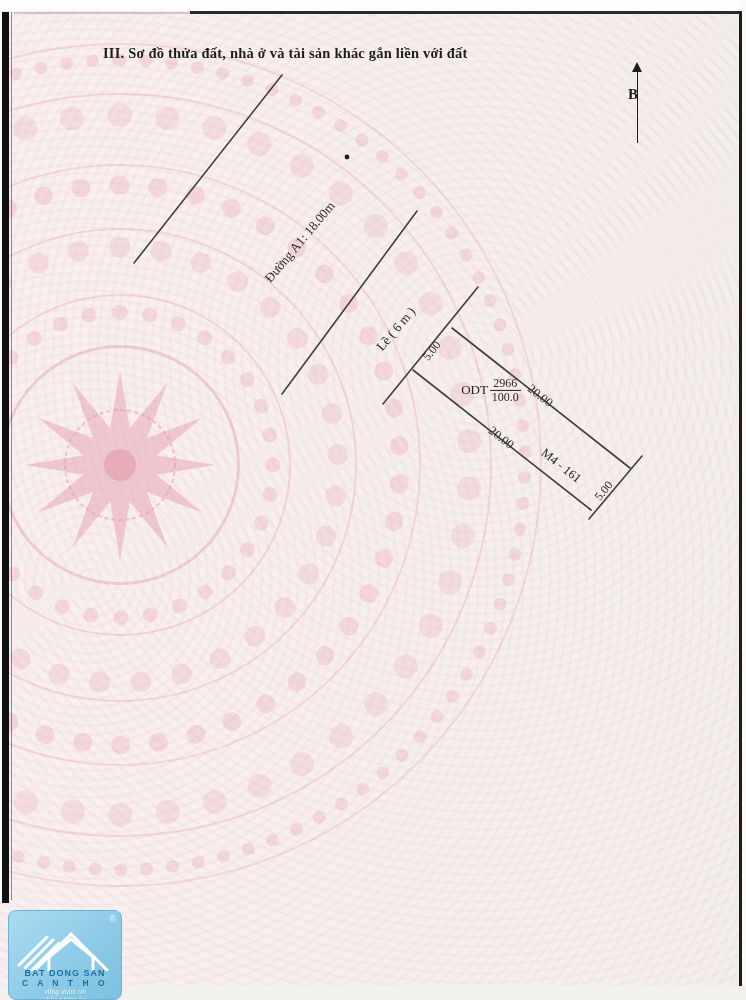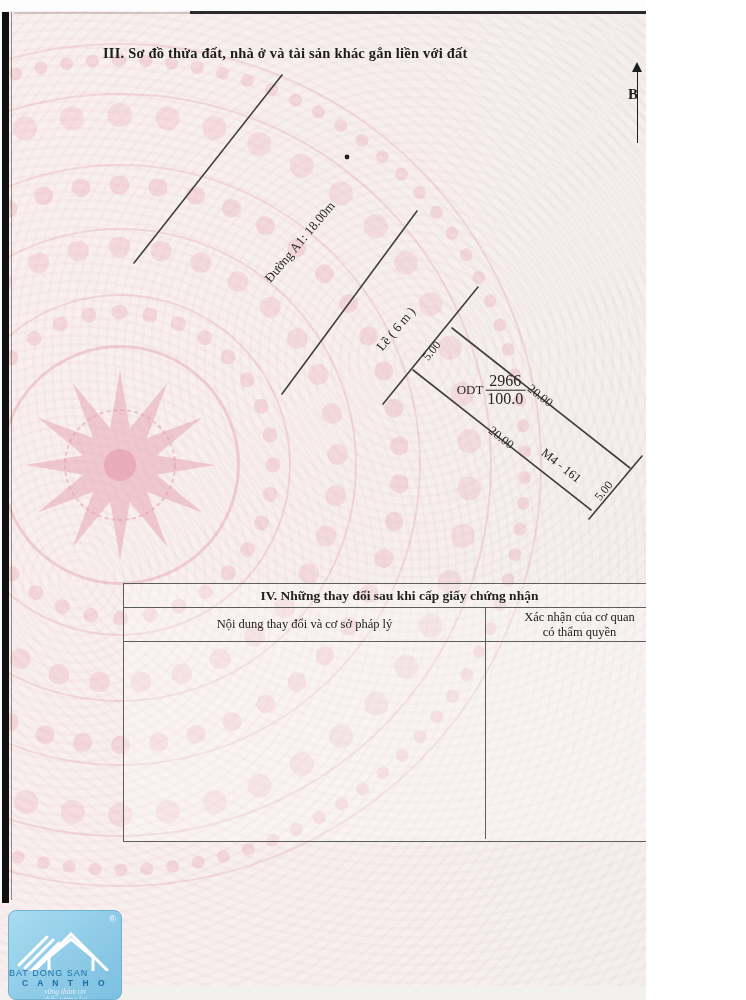--- a/index.html
+++ b/index.html
@@ -1,17 +1,17 @@
 <!DOCTYPE html>
 <html><head>
 <meta charset="utf-8">
 <style>
   html,body{margin:0;padding:0;background:#ffffff;}
   .sheet{
-    position:relative;width:646px;height:1000px;overflow:hidden;
+    position:relative;width:746px;height:1000px;overflow:hidden;
     background:linear-gradient(90deg,#f9efef 0%,#f7efee 55%,#f3efec 100%);
     font-family:"Liberation Serif","DejaVu Serif",serif;color:#232323;
   }
   .sheet::before{
     content:"";position:absolute;inset:0;pointer-events:none;
     background:
       repeating-radial-gradient(circle at 64% 36%, rgba(205,198,192,0.10) 0 3px, rgba(255,255,255,0) 3px 9px),
       repeating-radial-gradient(circle at 12% 58%, rgba(236,182,192,0.10) 0 3px, rgba(255,255,255,0) 3px 9px);
   }
   
@@ -49,37 +49,37 @@
   .diag{position:absolute;left:0;top:0;}
   .lbl{position:absolute;white-space:nowrap;color:#262626;transform-origin:center;}
   .lbl-road {left:300px;top:242px;font-size:13px;transform:translate(-50%,-50%) rotate(-50deg);}
   .lbl-le   {left:396px;top:329px;font-size:13px;transform:translate(-50%,-50%) rotate(-50deg);}
   .lbl-d1   {left:432px;top:351px;font-size:12px;transform:translate(-50%,-50%) rotate(-50deg);}
   .lbl-d2   {left:540px;top:396px;font-size:12.5px;transform:translate(-50%,-50%) rotate(38.5deg);}
   .lbl-d3   {left:501px;top:438px;font-size:12.5px;transform:translate(-50%,-50%) rotate(38.5deg);}
   .lbl-m4   {left:561px;top:466px;font-size:12.5px;transform:translate(-50%,-50%) rotate(38.5deg);}
   .lbl-d4   {left:604px;top:491px;font-size:12px;transform:translate(-50%,-50%) rotate(-50deg);}
   .lbl-odt  {left:491px;top:390px;font-size:13px;transform:translate(-50%,-50%);display:inline-flex;align-items:center;}
-  .frac{display:inline-flex;flex-direction:column;line-height:1.05;text-align:center;font-size:16px;margin-left:2px;}
+  .frac{display:inline-flex;flex-direction:column;line-height:1.05;text-align:center;font-size:12px;margin-left:2px;}
   .frac .num{border-bottom:1.2px solid #232323;padding:0 2px;}
   .frac .den{padding:0 2px;}
   
   .tbl{position:absolute;left:123px;top:583px;width:553px;height:259px;border:1.8px solid #5d5d5d;box-sizing:border-box;background:rgba(255,255,255,0.25);}
   .tbl-title{height:24px;border-bottom:1.6px solid #5d5d5d;display:flex;align-items:center;justify-content:center;font-weight:bold;font-size:13.5px;box-sizing:border-box;}
   .tbl-head{display:flex;height:34px;border-bottom:1.6px solid #5d5d5d;box-sizing:border-box;}
   .tbl-body{display:flex;height:197px;box-sizing:border-box;}
   .c1{width:362px;box-sizing:border-box;border-right:1.6px solid #5d5d5d;display:flex;align-items:center;justify-content:center;text-align:center;font-size:12.5px;}
   .c2{width:187px;box-sizing:border-box;display:flex;flex-direction:column;align-items:center;justify-content:center;text-align:center;font-size:12.5px;line-height:1.15;}
   
   .logo{position:absolute;left:8px;top:910px;width:112px;height:88px;border-radius:8px;
     background:linear-gradient(140deg,#a9dcf1 0%,#8ecbe7 55%,#7cc0e0 100%);
     border:1px solid #6fb2d4;overflow:hidden;}
   .logo .reg{position:absolute;right:5px;top:3px;font-size:9px;color:#f2fbff;font-family:"Liberation Sans",sans-serif;}
   .logo svg{position:absolute;left:0;top:4px;}
-  .logo .t1{position:absolute;left:0;top:57px;width:100%;font-family:"Liberation Sans",sans-serif;font-weight:normal;font-size:9px;letter-spacing:1px;color:#1c6fa6;}
+  .logo .t1{position:absolute;left:0;top:57px;width:100%;text-align:center;font-family:"Liberation Sans",sans-serif;font-weight:bold;font-size:9px;letter-spacing:1px;color:#1c6fa6;}
   .logo .t2{position:absolute;left:0;top:66.5px;width:100%;text-align:center;font-family:"Liberation Sans",sans-serif;font-weight:bold;font-size:8.5px;letter-spacing:3.5px;color:#1c6fa6;}
   .logo .s1{position:absolute;left:0;top:76px;width:100%;text-align:center;font-style:italic;font-size:7.5px;color:#eef9ff;text-shadow:0 0 1px rgba(28,111,166,0.35);}
   .logo .s2{position:absolute;left:0;top:84px;width:100%;text-align:center;font-style:italic;font-size:7.5px;color:#eef9ff;text-shadow:0 0 1px rgba(28,111,166,0.35);}
 </style>
 </head>
 <body>
 
 <div class="sheet">
 
   <div class="wm">
@@ -137,34 +137,20 @@
   <div class="lbl lbl-m4">M4 - 161</div>
   <div class="lbl lbl-d4">5.00</div>
   <div class="lbl lbl-odt">
     <span>ODT</span>
       <span class="frac">
         <span class="num">2966</span>
         <span class="den">100.0</span>
       </span>
   </div>
 
-  <div class="tbl">
-    <div class="tbl-title">IV. Những thay đổi sau khi cấp giấy chứng nhận</div>
-    <div class="tbl-head">
-      <div class="c1">Nội dung thay đổi và cơ sở pháp lý</div>
-      <div class="c2">
-        <span>Xác nhận của cơ quan</span>
-        <span>có thẩm quyền</span>
-      </div>
-    </div>
-    <div class="tbl-body">
-      <div class="c1"></div>
-      <div class="c2"></div>
-    </div>
-  </div>
 
   <div class="logo">
     <svg width="112" height="56" viewBox="0 0 112 56">
       <g stroke="#ffffff" stroke-width="3" fill="none" stroke-linecap="round">
         <path d="M10,50 L38,22"></path>
         <path d="M16,53 L44,25"></path>
         <path d="M22,56 L50,28"></path>
         <path d="M26,55 L62,19 L98,55"></path>
         <path d="M40,56 L40,42 L62,24 L84,42 L84,56"></path>
       </g>

